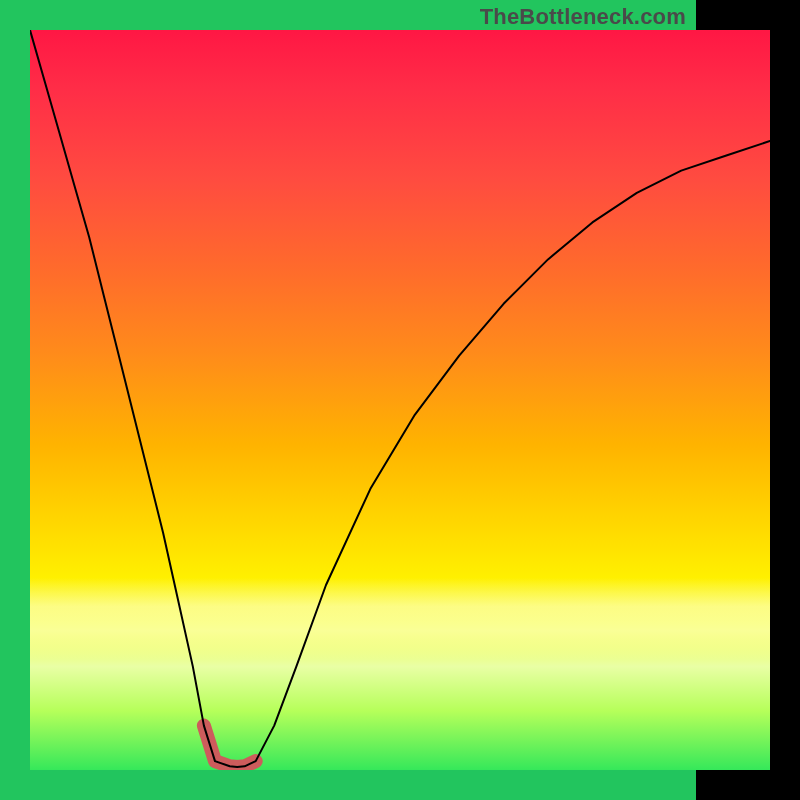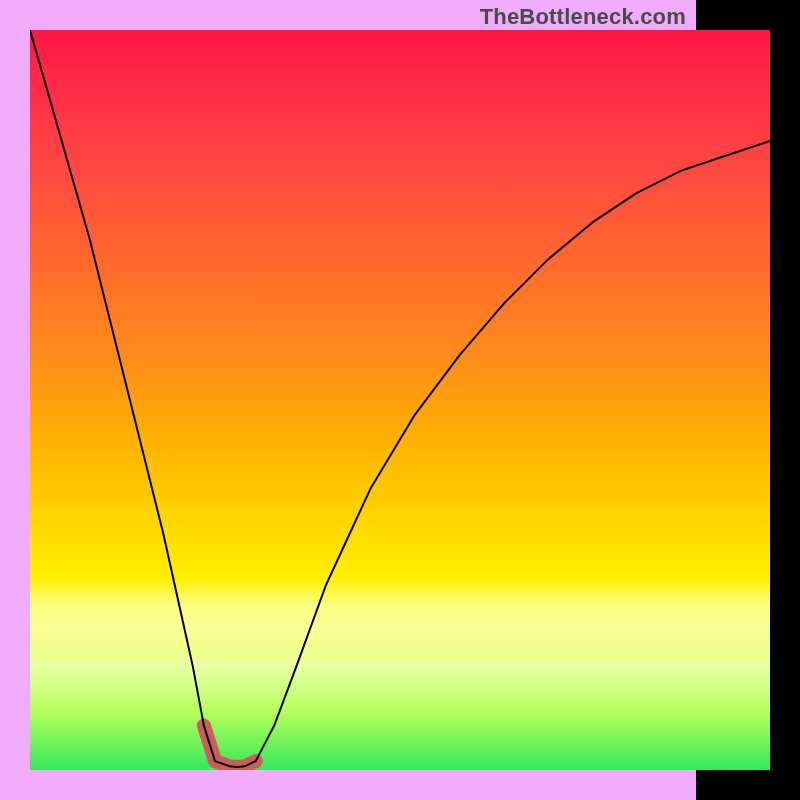--- a/index.html
+++ b/index.html
@@ -8,21 +8,21 @@
     width: 800px;
     height: 800px;
     overflow: hidden;
     font-family: Arial, Helvetica, sans-serif;
     background: #000;
   }
   .root {
     position: relative;
     width: 696px;
     height: 800px;
-    background: #f0abfc;
+    background: #22c55e;
   }
   .watermark {
     position: absolute;
     top: 4px;
     right: 10px;
     color: #4a4a4a;
     font-size: 22px;
     font-weight: 600;
     letter-spacing: 0.2px;
     z-index: 20;

